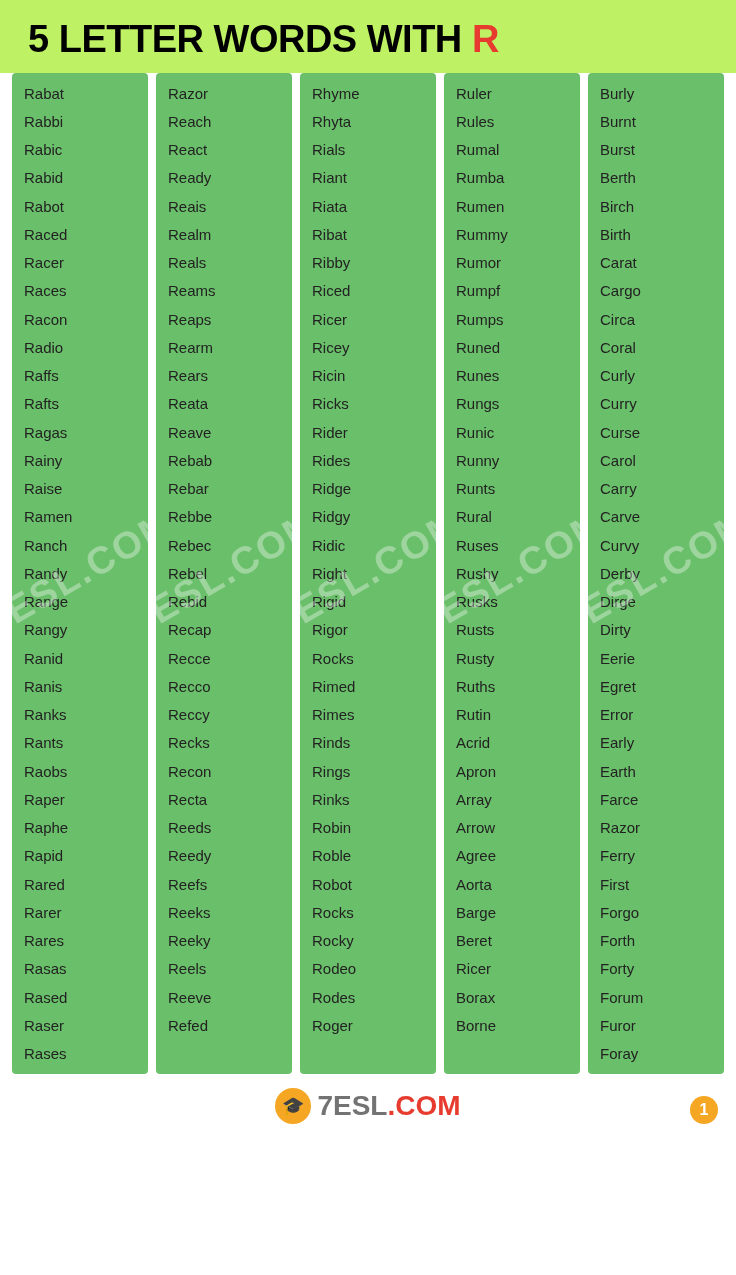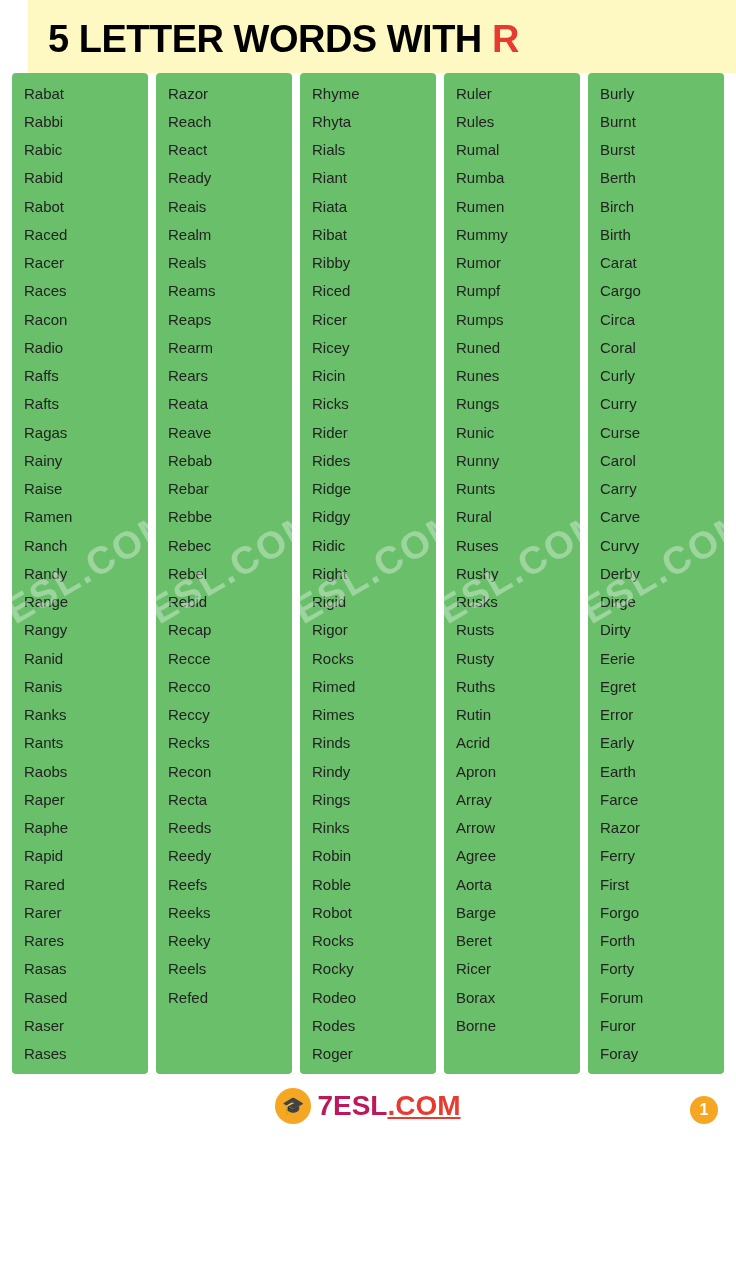--- a/index.html
+++ b/index.html
@@ -3,23 +3,22 @@
   <meta charset="utf-8">
   <style>
     * { margin: 0; padding: 0; box-sizing: border-box; }
     body {
       font-family: 'Arial', sans-serif;
       background: #fff;
       width: 736px;
       min-height: 1275px;
     }
     .header {
-      padding: 18px 20px 12px 20px;
-      background: #fef9c3;
-      margin-left: 28px;
+      padding: 18px 20px 12px 28px;
+      background: #bef264;
     }
     .header h1 {
       font-size: 38px;
       font-weight: 900;
       color: #000;
       letter-spacing: -0.5px;
     }
     .header h1 span.r-letter {
       color: #e63b2e;
     }
@@ -82,21 +81,21 @@
       align-items: center;
       justify-content: center;
       font-size: 18px;
     }
     .footer-text {
       font-size: 28px;
       font-weight: 900;
       color: #000;
     }
     .footer-text span {
-      color: #be185d;
+      color: #737373;
     }
     .page-num {
       position: absolute;
       right: 18px;
       bottom: 10px;
       background: #f5a623;
       color: #fff;
       font-weight: 900;
       font-size: 16px;
       width: 28px;
@@ -182,20 +181,21 @@
       <span class="col-word">Reccy</span>
       <span class="col-word">Recks</span>
       <span class="col-word">Recon</span>
       <span class="col-word">Recta</span>
       <span class="col-word">Reeds</span>
       <span class="col-word">Reedy</span>
       <span class="col-word">Reefs</span>
       <span class="col-word">Reeks</span>
       <span class="col-word">Reeky</span>
       <span class="col-word">Reels</span>
+      <span class="col-word">Reeve</span>
       <span class="col-word">Refed</span>
     </div>
     <div class="col">
       <div class="watermark">7ESL.COM</div>
       <span class="col-word">Rhyme</span>
       <span class="col-word">Rhyta</span>
       <span class="col-word">Rials</span>
       <span class="col-word">Riant</span>
       <span class="col-word">Riata</span>
       <span class="col-word">Ribat</span>
@@ -210,21 +210,20 @@
       <span class="col-word">Ridge</span>
       <span class="col-word">Ridgy</span>
       <span class="col-word">Ridic</span>
       <span class="col-word">Right</span>
       <span class="col-word">Rigid</span>
       <span class="col-word">Rigor</span>
       <span class="col-word">Rocks</span>
       <span class="col-word">Rimed</span>
       <span class="col-word">Rimes</span>
       <span class="col-word">Rinds</span>
-      <span class="col-word">Rindy</span>
       <span class="col-word">Rings</span>
       <span class="col-word">Rinks</span>
       <span class="col-word">Robin</span>
       <span class="col-word">Roble</span>
       <span class="col-word">Robot</span>
       <span class="col-word">Rocks</span>
       <span class="col-word">Rocky</span>
       <span class="col-word">Rodeo</span>
       <span class="col-word">Rodes</span>
       <span class="col-word">Roger</span>
@@ -305,19 +304,19 @@
       <span class="col-word">Foray</span>
     </div>
   </div>
 
 <div class="footer">
   <div class="footer-logo">
     <div class="footer-icon">
       <span>🎓</span>
     </div>
     <div class="footer-text">
-      <span>7ESL</span><span style="color:#e63b2e;text-decoration:underline;">.COM</span>
+      <span>7ESL</span><span style="color:#e63b2e;">.COM</span>
     </div>
   </div>
   <div class="page-num">
     <span>1</span>
   </div>
 </div>
 
 </body></html>

